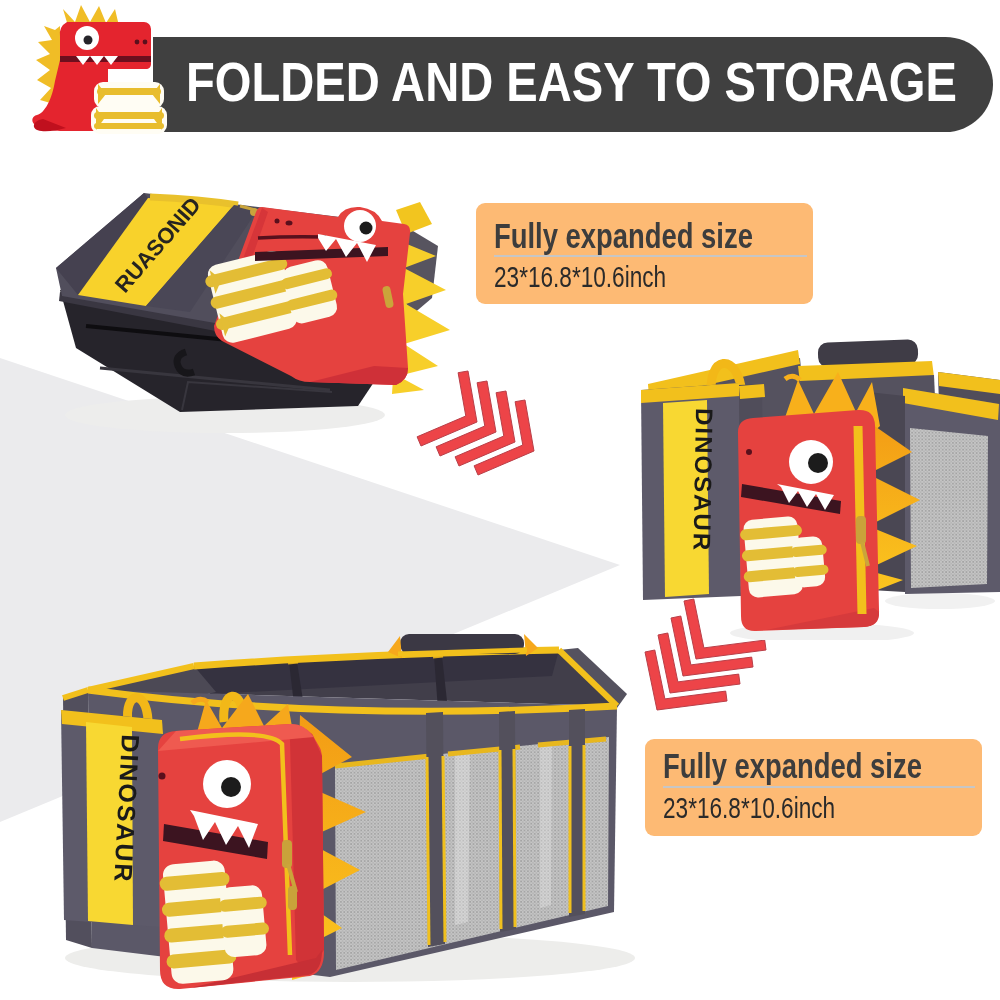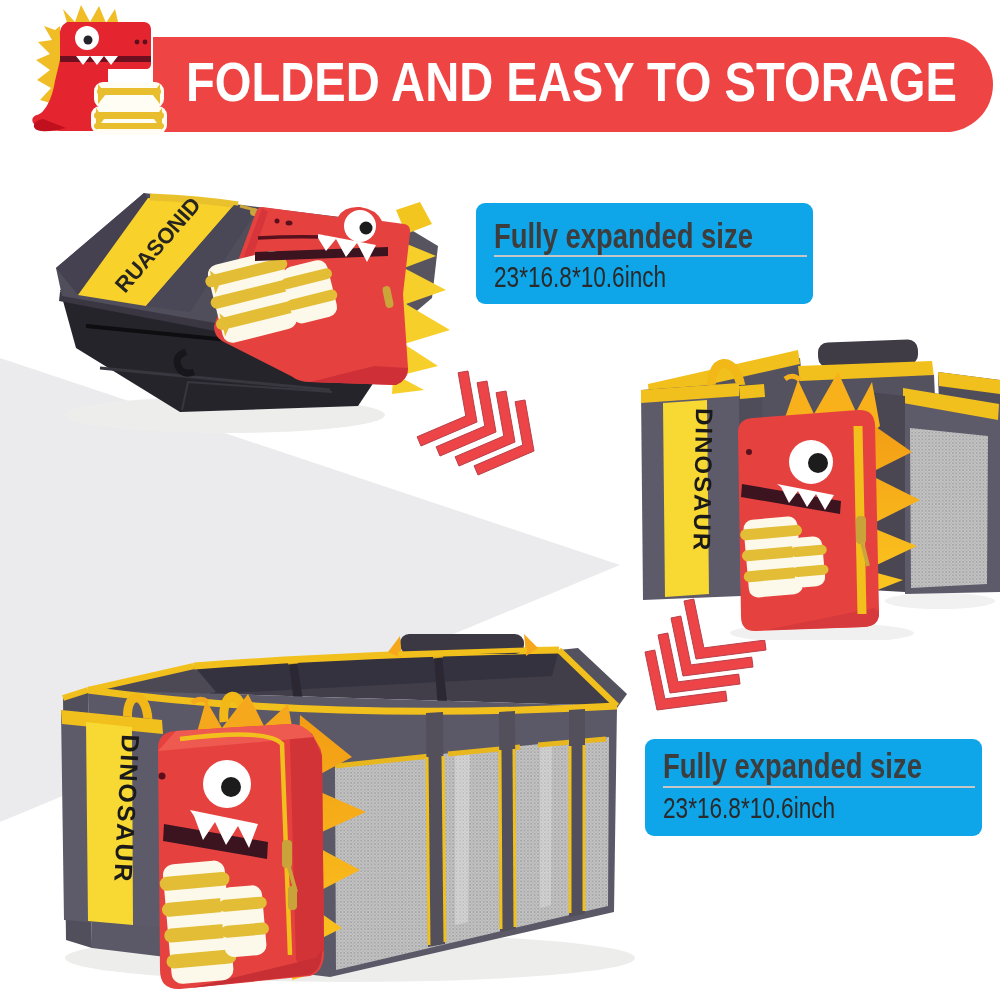--- a/index.html
+++ b/index.html
@@ -1,23 +1,23 @@
 <!DOCTYPE html>
 <html><head>
 <meta charset="utf-8">
 <style>
   html,body{margin:0;padding:0;}
   body{width:1000px;height:1000px;background:#fff;position:relative;overflow:hidden;
        font-family:"Liberation Sans", sans-serif;}
   .abs{position:absolute;}
-  #banner{left:153px;top:37px;width:840px;height:95px;background:#ef4444;
+  #banner{left:153px;top:37px;width:840px;height:95px;background:#404040;
           border-radius:0 48px 48px 0;}
   #banner span{position:absolute;left:33px;top:13px;font-weight:bold;font-size:55px;
           color:#fff;letter-spacing:0;white-space:nowrap;transform:scaleX(0.857);transform-origin:0 0;}
-  .infobox{background:#0ea5e9;border-radius:9px;}
+  .infobox{background:#fdba74;border-radius:9px;}
   #box1{left:476px;top:203px;width:337px;height:101px;}
   #box2{left:645px;top:739px;width:337px;height:97px;}
   .ib-title{position:absolute;left:18px;top:13px;font-weight:bold;font-size:35px;color:#3d3d3d;
             transform:scaleX(0.783);transform-origin:0 0;white-space:nowrap;}
   .ib-line{position:absolute;left:18px;right:6px;top:52px;height:2px;background:#c6c6c6;}
   .ib-sub{position:absolute;left:18px;top:58px;font-size:29px;color:#2a2a2a;
           transform:scaleX(0.779);transform-origin:0 0;white-space:nowrap;}
   #box2 .ib-title{top:7px;}
   #box2 .ib-line{top:47px;right:7px;}
   #box2 .ib-sub{top:53px;}

